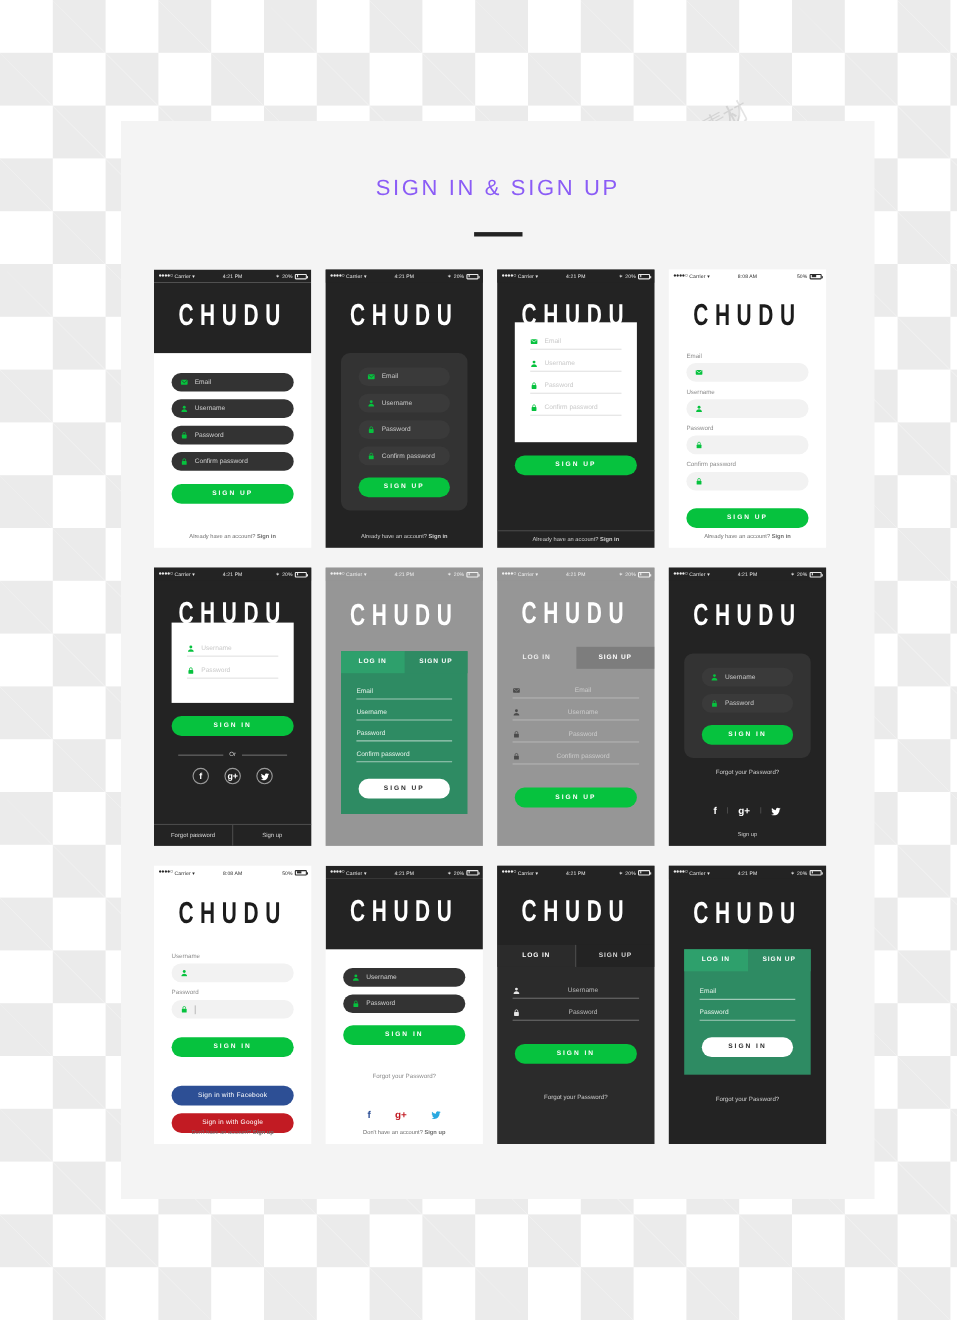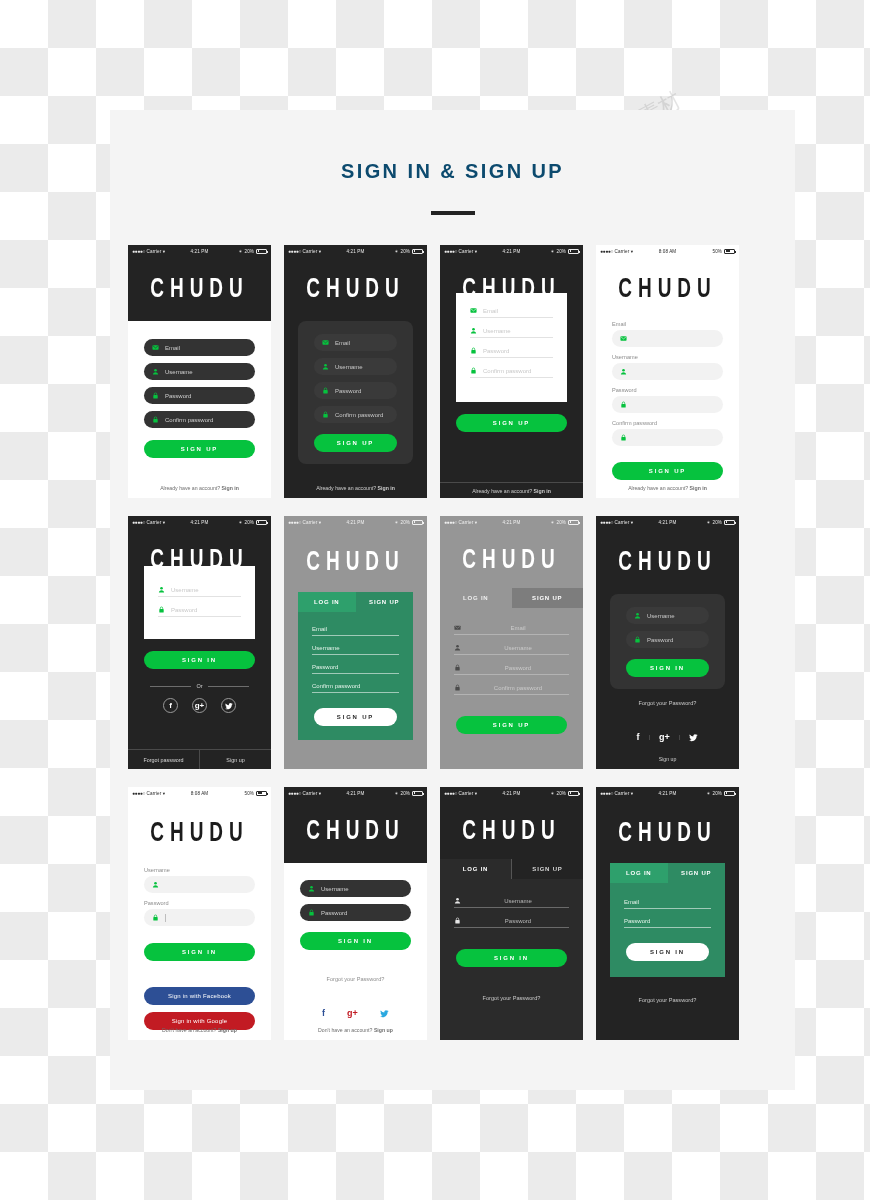--- a/index.html
+++ b/index.html
@@ -13,27 +13,27 @@
     background-size: 96px 96px;
     background-position: 0 0, 48px 48px;
     position:relative;
     overflow:hidden;
   }
   .sheet {
     position:absolute; left:110px; top:110px; width:685px; height:980px;
     background:#f4f4f4;
   }
   .page-title {
-    text-align:center; font-size:20px; font-weight:bold; letter-spacing:2.4px;
-    color:#0c4a6e; padding-top:50px;
+    text-align:center; font-size:20px; font-weight:normal; letter-spacing:2.4px;
+    color:#8b5cf6; padding-top:50px;
   }
   .title-rule { width:44px; height:4px; background:#222; margin:28px auto 0; }
 
   .grid {
-    position:absolute; left:128px; top:245px; width:645px;
+    position:absolute; left:140px; top:245px; width:645px;
   }
   .row { display:flex; gap:13px; margin-bottom:18px; }
   .phone {
     width:143px; height:253px; position:relative; overflow:hidden;
     background:#fff; flex:0 0 143px;
   }
   
   .status {
     height:12px; display:flex; align-items:center; justify-content:space-between;
     padding:0 4px; font-size:4.6px; letter-spacing:.1px;

